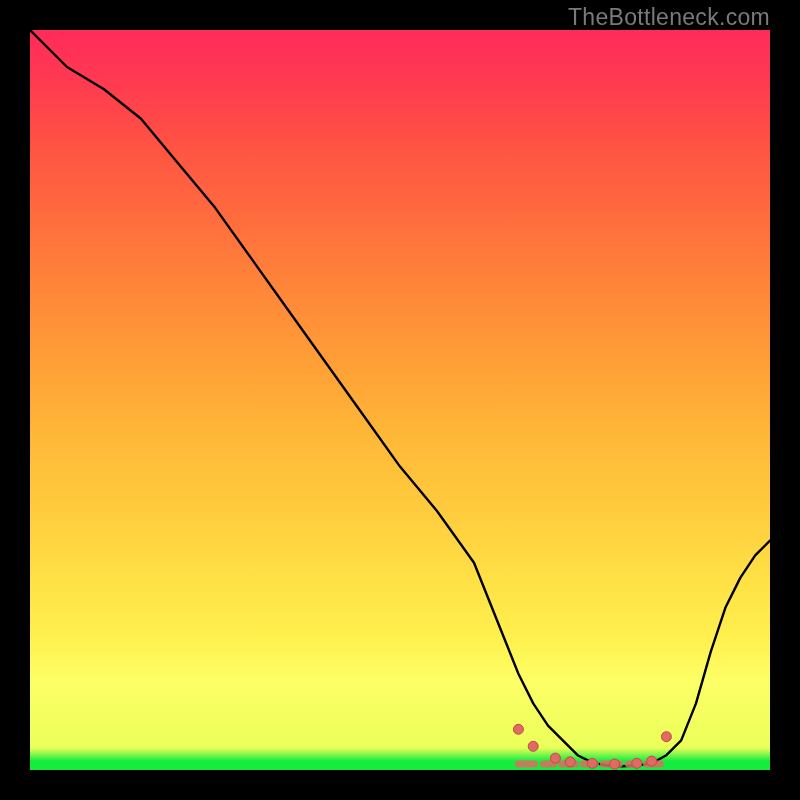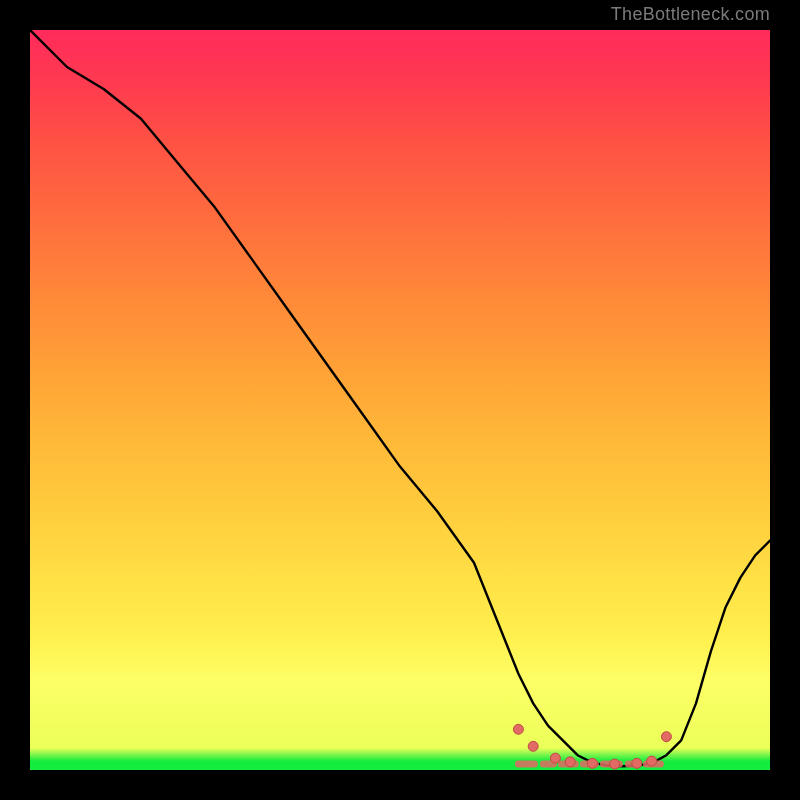--- a/index.html
+++ b/index.html
@@ -48,21 +48,21 @@
       #ff6b3e 75%,
       #ff5144 85%,
       #ff3a50 93%,
       #ff2b5b 100%);
   }
   .watermark {
     position: absolute;
     top: 4px;
     right: 30px;
     color: #7a7a7a;
-    font-size: 18px;
+    font-size: 23px;
     font-weight: 500;
     letter-spacing: 0.3px;
     white-space: nowrap;
   }
   svg.curve {
     position: absolute;
     left: 0;
     top: 0;
     width: 740px;
     height: 740px;

